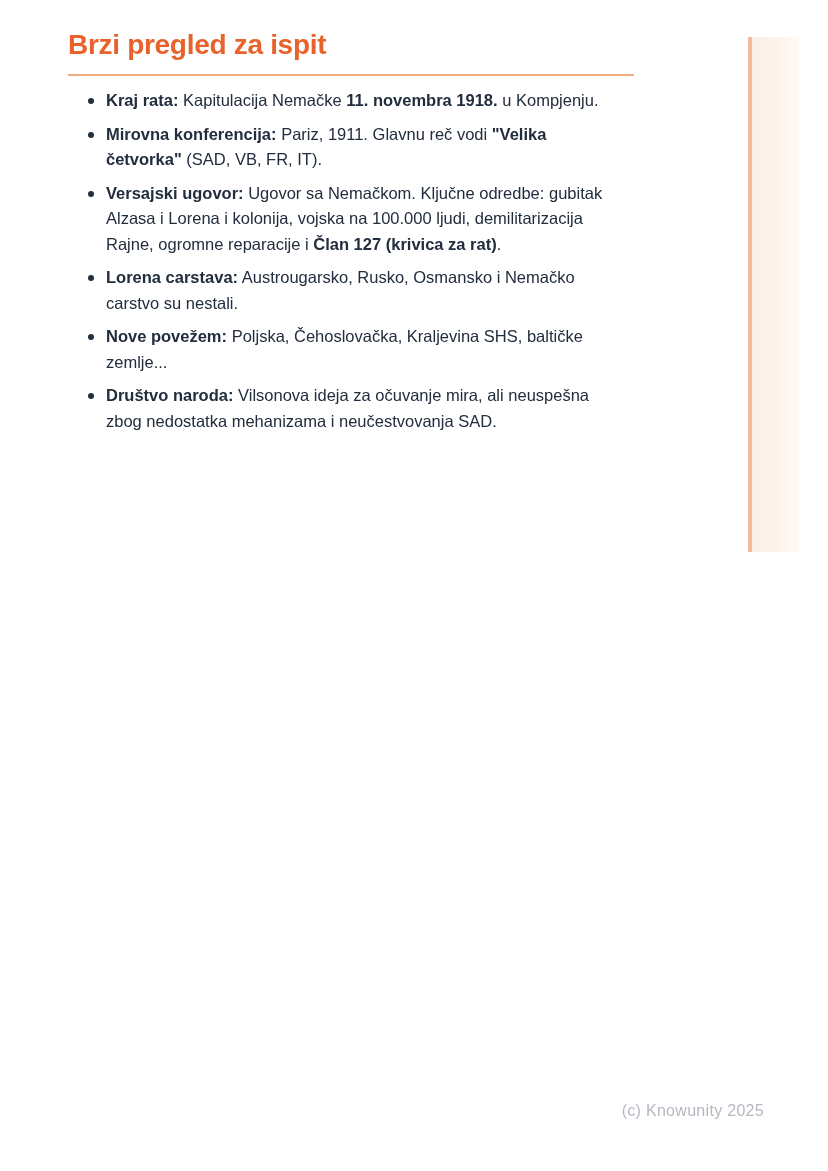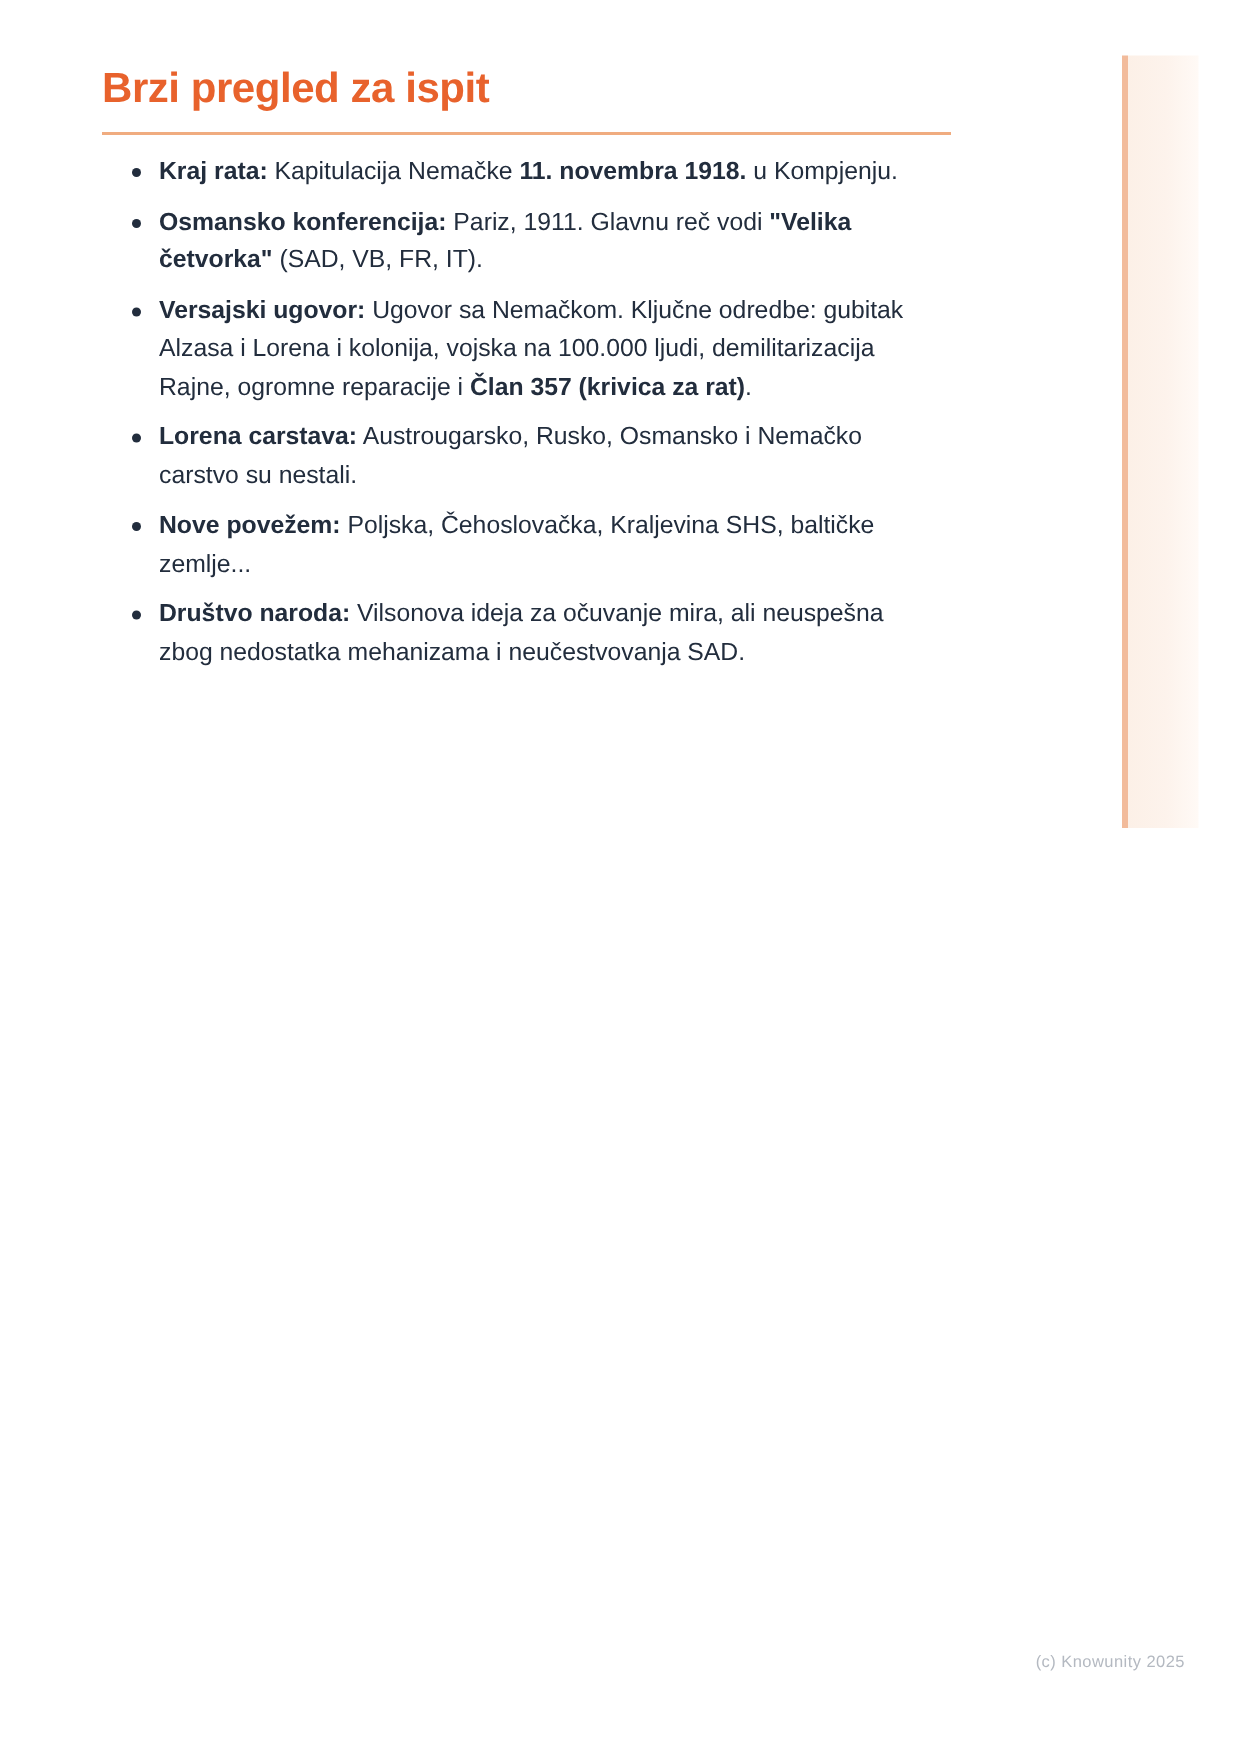--- a/index.html
+++ b/index.html
@@ -13,21 +13,21 @@
   html,body{margin:0;padding:0;}
   body{
     width:828px;height:1171px;
     background:#ffffff;
     font-family:"Liberation Sans","DejaVu Sans",sans-serif;
     position:relative;
     overflow:hidden;
   }
   .content{
     position:absolute;
-    left:68px;top:42px;
+    left:68px;top:28px;
     width:566px;
   }
   h1.page-title{
     margin:0 0 12px 0;
     font-size:28px;
     line-height:34px;
     font-weight:700;
     letter-spacing:-0.3px;
     color:var(--title-orange);
   }
@@ -60,36 +60,36 @@
   .seg-italic{font-style:italic;}
   .edge-strip{
     position:absolute;
     left:748px;top:37px;
     width:47px;height:515px;
     background:linear-gradient(90deg,#FCF0E7 0%,var(--strip-fill) 55%,#FFFAF6 100%);
     border-left:4px solid var(--strip-edge);
   }
   .footer{
     position:absolute;
-    right:38px;top:1102px;
-    font-size:11px;
+    right:64px;top:1102px;
+    font-size:16px;
     letter-spacing:0.3px;
     color:var(--footer-gray);
   }
 </style>
 </head>
 <body>
 
 <div class="content">
   <h1 class="page-title">Brzi pregled za ispit</h1>
   <div class="title-rule"></div>
   <ul class="notes">
       <li><span class="seg-bold">Kraj rata:</span><span class="seg-normal"> Kapitulacija Nemačke </span><span class="seg-bold">11. novembra 1918.</span><span class="seg-normal"> u Kompjenju.</span></li>
-      <li><span class="seg-bold">Osmansko konferencija:</span><span class="seg-normal"> Pariz, 1911. Glavnu reč vodi </span><span class="seg-bold">"Velika četvorka"</span><span class="seg-normal"> (SAD, VB, FR, IT).</span></li>
-      <li><span class="seg-bold">Versajski ugovor:</span><span class="seg-normal"> Ugovor sa Nemačkom. Ključne odredbe: gubitak Alzasa i Lorena i kolonija, vojska na 100.000 ljudi, demilitarizacija Rajne, ogromne reparacije i </span><span class="seg-bold">Član 357 (krivica za rat)</span><span class="seg-normal">.</span></li>
+      <li><span class="seg-bold">Mirovna konferencija:</span><span class="seg-normal"> Pariz, 1911. Glavnu reč vodi </span><span class="seg-bold">"Velika četvorka"</span><span class="seg-normal"> (SAD, VB, FR, IT).</span></li>
+      <li><span class="seg-bold">Versajski ugovor:</span><span class="seg-normal"> Ugovor sa Nemačkom. Ključne odredbe: gubitak Alzasa i Lorena i kolonija, vojska na 100.000 ljudi, demilitarizacija Rajne, ogromne reparacije i </span><span class="seg-bold">Član 127 (krivica za rat)</span><span class="seg-normal">.</span></li>
       <li><span class="seg-bold">Lorena carstava:</span><span class="seg-normal"> Austrougarsko, Rusko, Osmansko i Nemačko carstvo su nestali.</span></li>
       <li><span class="seg-bold">Nove povežem:</span><span class="seg-normal"> Poljska, Čehoslovačka, Kraljevina SHS, baltičke zemlje...</span></li>
       <li><span class="seg-bold">Društvo naroda:</span><span class="seg-normal"> Vilsonova ideja za očuvanje mira, ali neuspešna zbog nedostatka mehanizama i neučestvovanja SAD.</span></li>
     </ul>
 </div>
 
 <div class="edge-strip"></div>
 
 <div class="footer">(c) Knowunity 2025</div>
 

